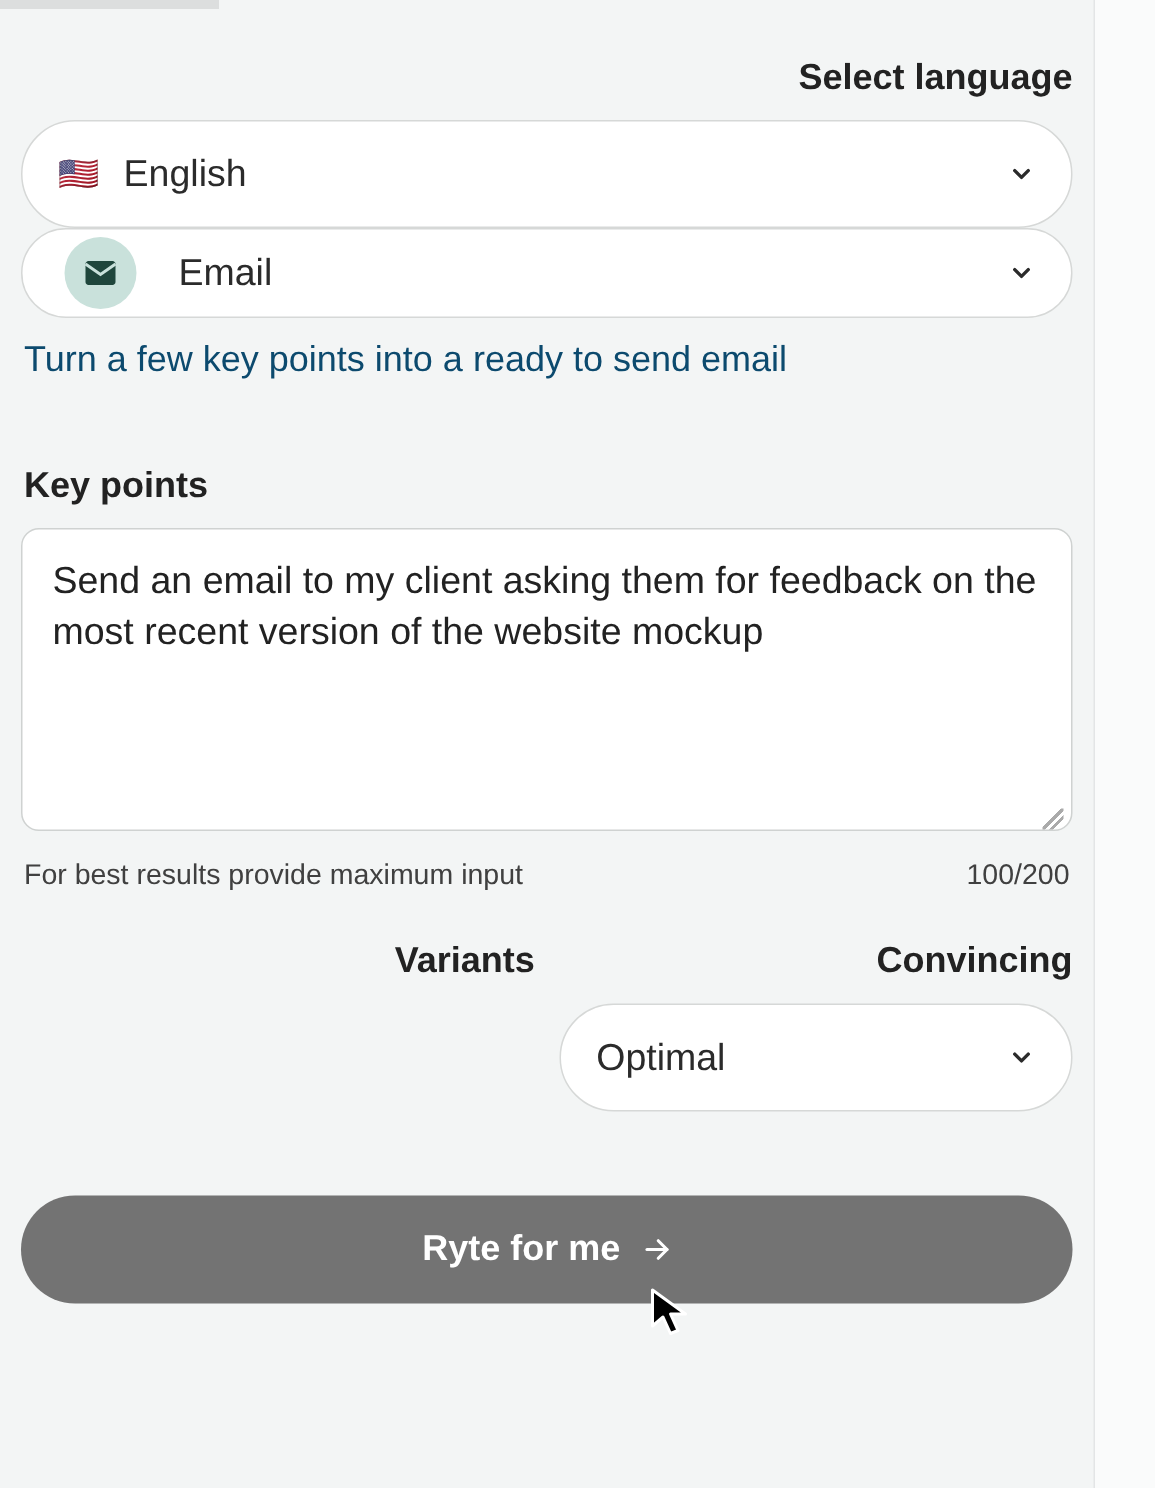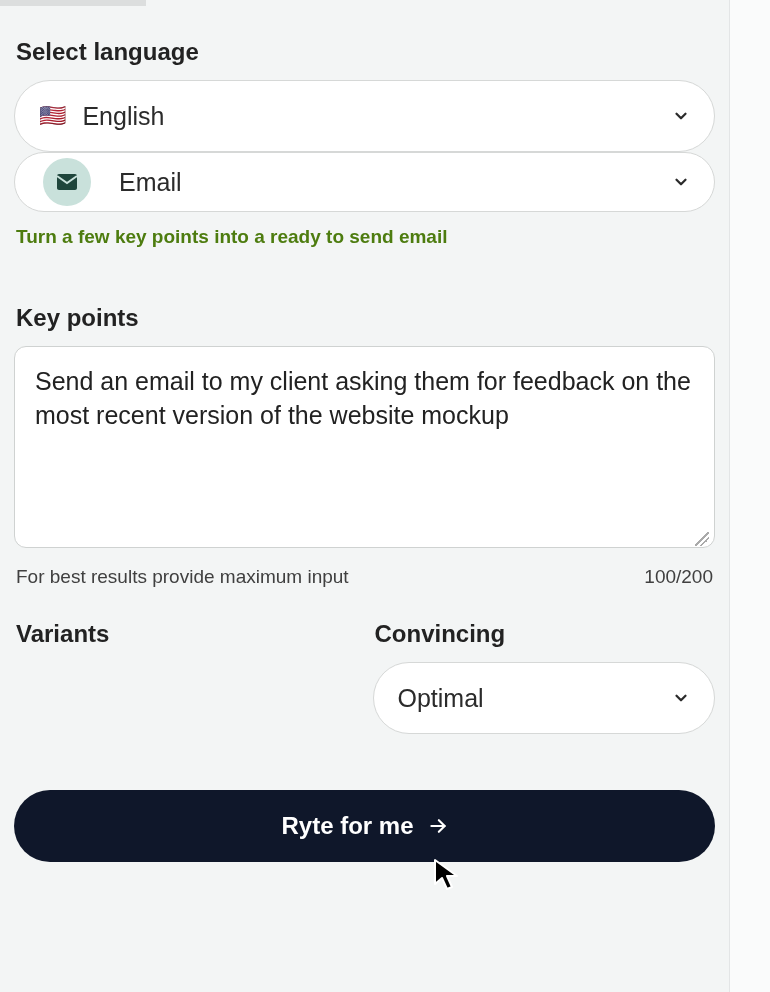--- a/index.html
+++ b/index.html
@@ -36,20 +36,21 @@
   }
   .label {
     font-size: 24px;
     font-weight: 700;
     color: #222;
     margin: 22px 0 14px 2px;
   }
   .row {
     display: flex;
     gap: 16px;
+    text-align: right;
   }
   .col {
     flex: 1 1 0;
     min-width: 0;
   }
   .pill {
     background: #fff;
     border: 1px solid #d6d8d7;
     border-radius: 40px;
     height: 72px;
@@ -83,24 +84,24 @@
   .usecase-pill .value { gap: 28px; }
   .ic-circle {
     width: 48px; height: 48px;
     border-radius: 50%;
     background: #c9e1db;
     display: flex;
     align-items: center;
     justify-content: center;
   }
   .hint {
-    font-size: 19px;
-    color: #4d7c0f;
+    font-size: 24px;
+    color: #0c4a6e;
     margin: 14px 2px 0 2px;
-    font-weight: 700;
+    font-weight: 400;
   }
   .textarea {
     background: #fff;
     border: 1px solid #cfd2d1;
     border-radius: 12px;
     width: 100%;
     height: 202px;
     padding: 18px 20px;
     font-size: 25px;
     font-family: inherit;
@@ -126,21 +127,21 @@
     margin-top: 14px;
     font-size: 19px;
     color: #404040;
     font-weight: 500;
     padding: 0 2px;
   }
   .cta {
     margin-top: 56px;
     width: 100%;
     height: 72px;
-    background: #0f172a;
+    background: #737373;
     color: #fff;
     border: none;
     border-radius: 40px;
     font-size: 24px;
     font-weight: 700;
     display: flex;
     align-items: center;
     justify-content: center;
     gap: 14px;
     cursor: pointer;

